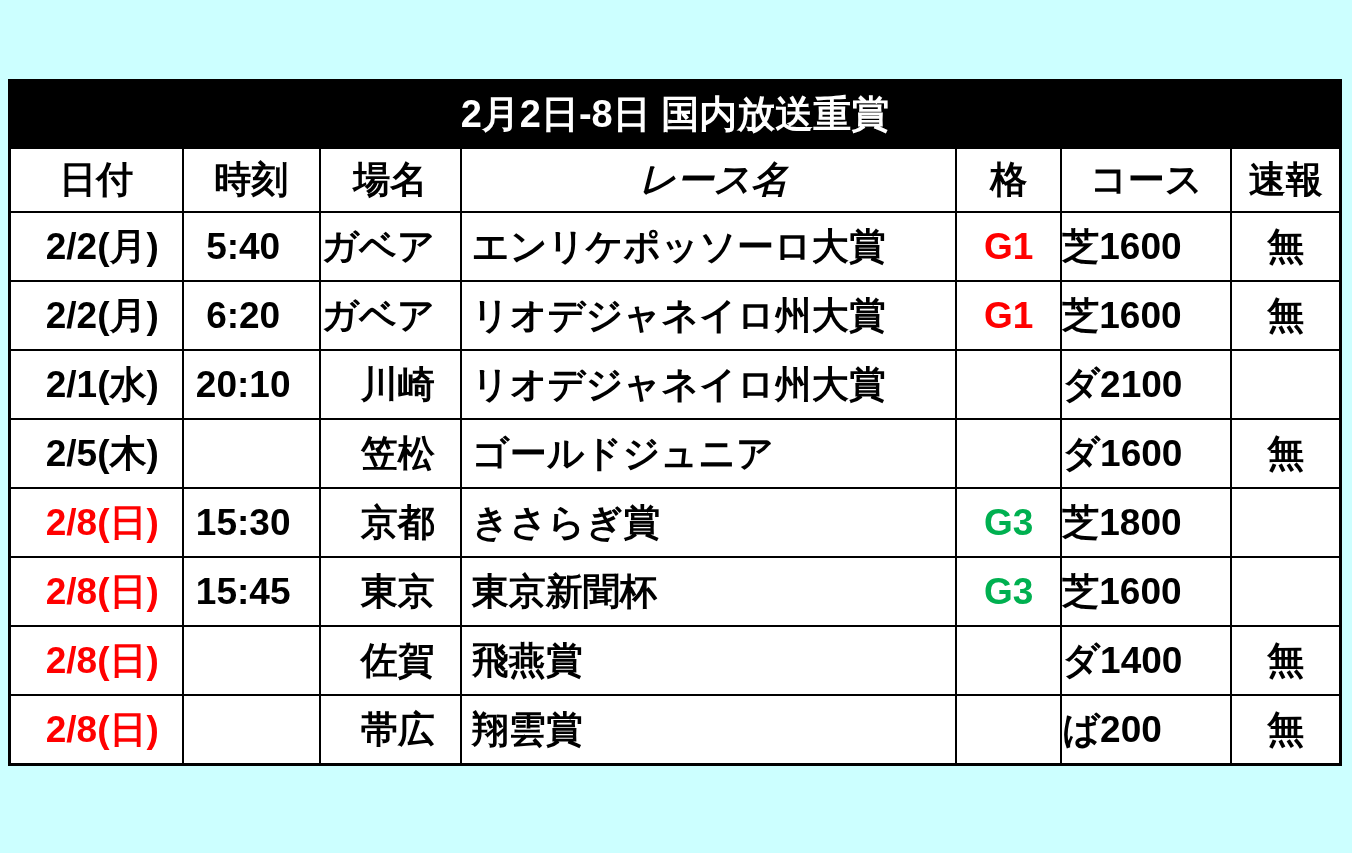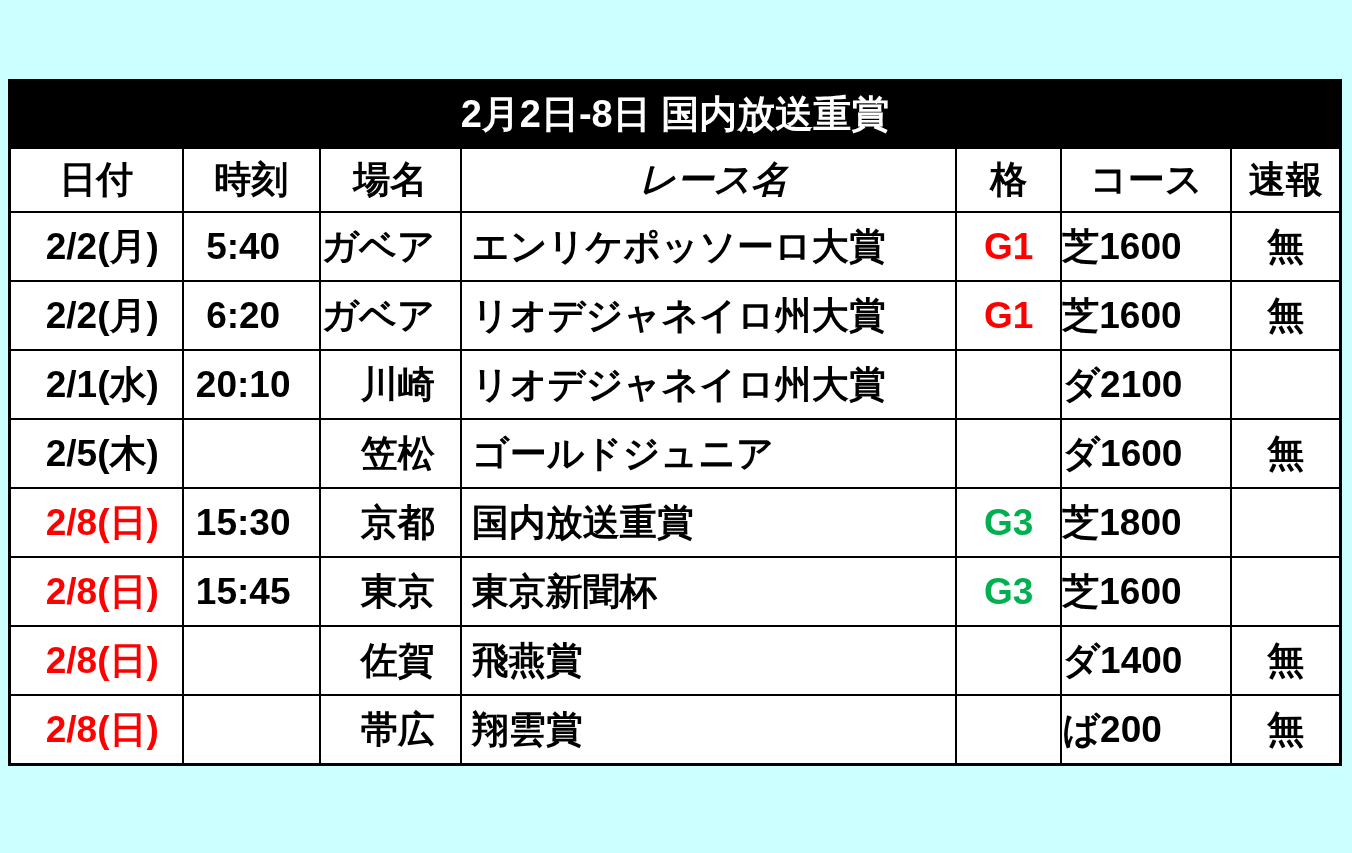--- a/index.html
+++ b/index.html
@@ -108,21 +108,21 @@
         <td class="col-venue">笠松</td>
         <td class="col-race">ゴールドジュニア</td>
         <td class="col-grade"></td>
         <td class="col-course">ダ1600</td>
         <td class="col-flash">無</td>
       </tr>
       <tr class="data-row">
         <td class="col-date c-red">2/8(日)</td>
         <td class="col-time">15:30</td>
         <td class="col-venue">京都</td>
-        <td class="col-race">国内放送重賞</td>
+        <td class="col-race">きさらぎ賞</td>
         <td class="col-grade c-green">G3</td>
         <td class="col-course">芝1800</td>
         <td class="col-flash"></td>
       </tr>
       <tr class="data-row">
         <td class="col-date c-red">2/8(日)</td>
         <td class="col-time">15:45</td>
         <td class="col-venue">東京</td>
         <td class="col-race">東京新聞杯</td>
         <td class="col-grade c-green">G3</td>

